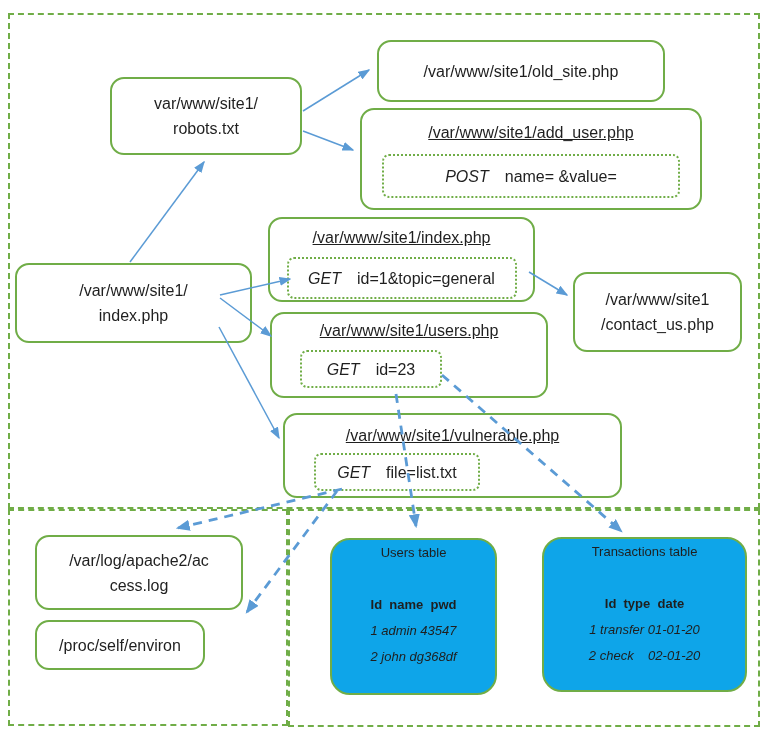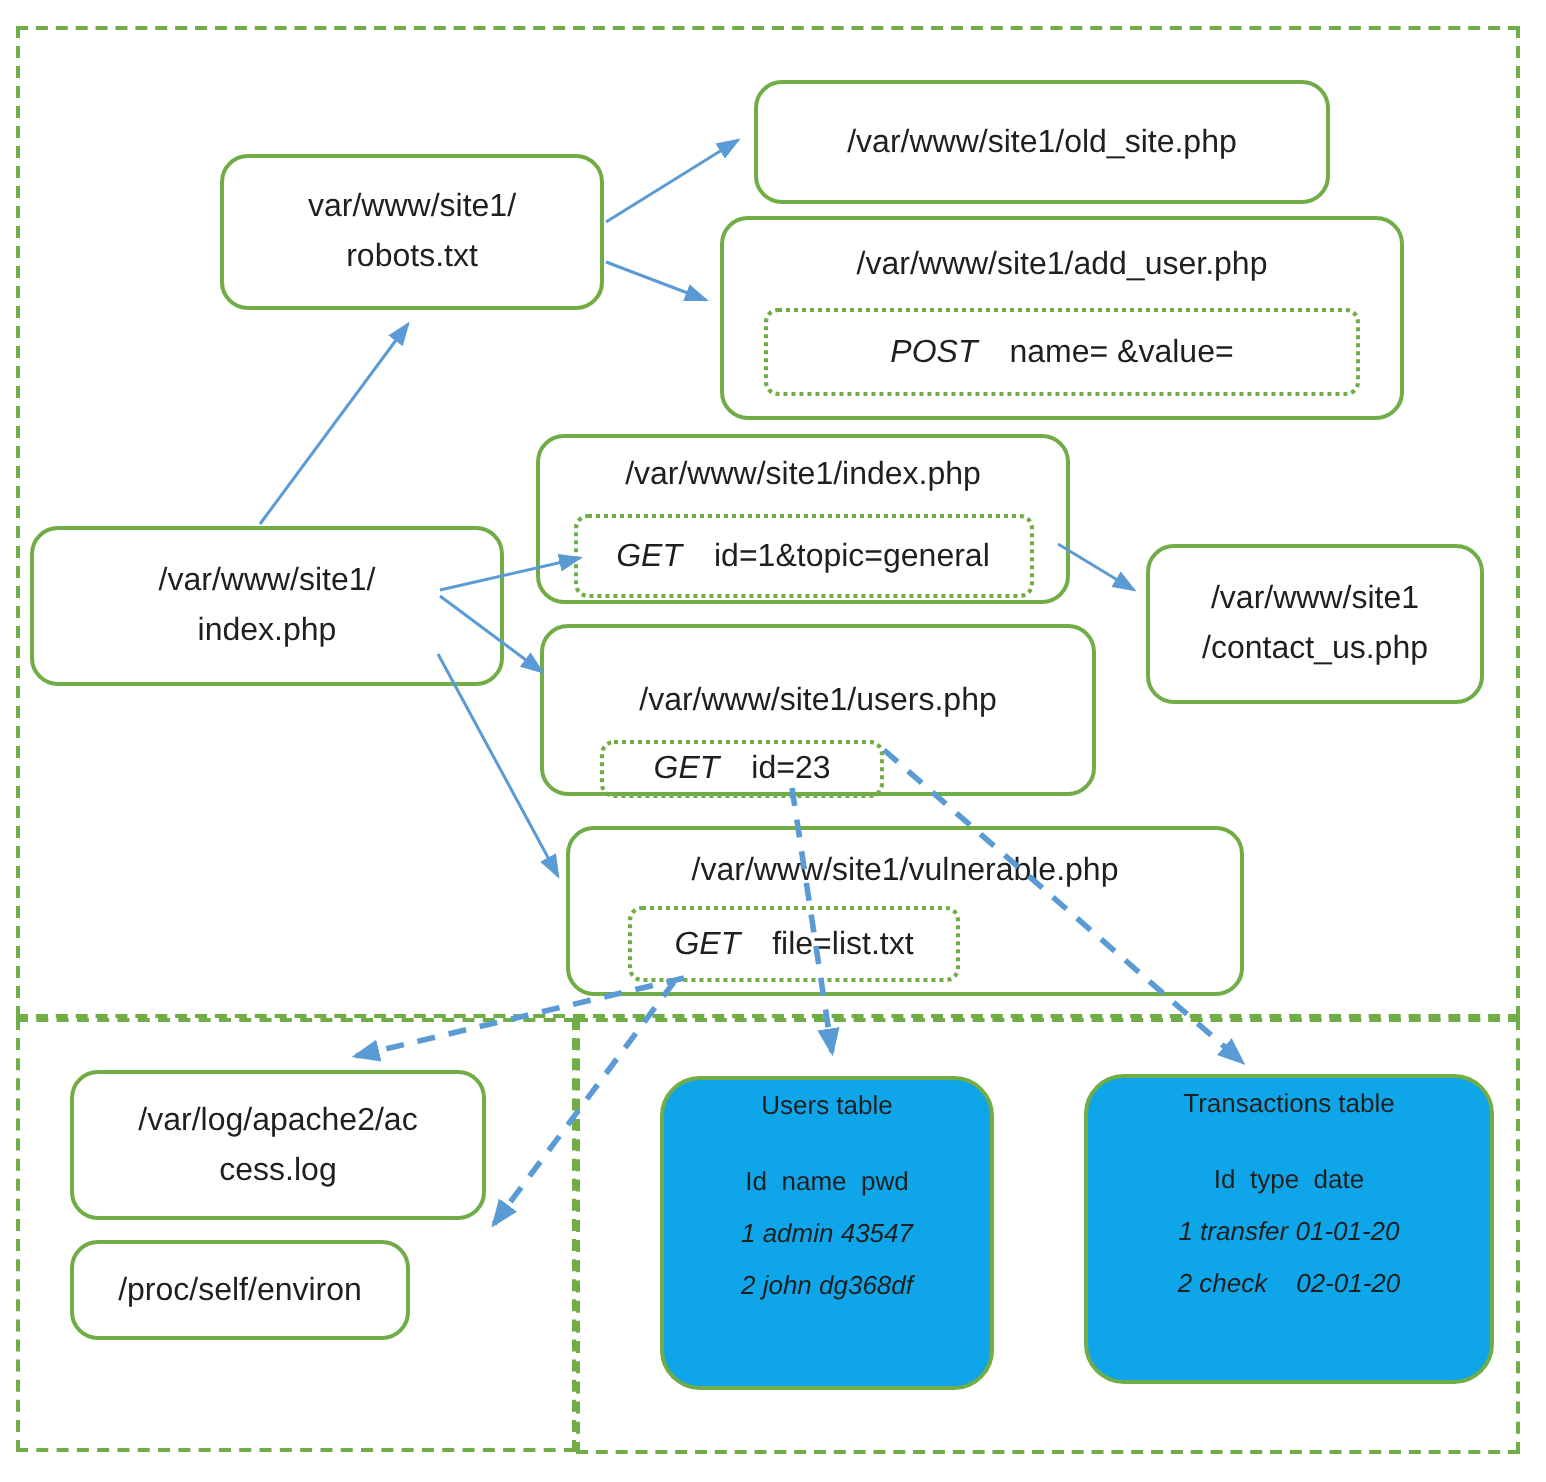--- a/index.html
+++ b/index.html
@@ -14,53 +14,53 @@
   #sec-br{left:288px;top:509px;width:472px;height:218px;}
 
   
   .node{
     position:absolute;border:2px solid #70AD47;border-radius:14px;background:#ffffff;
     box-sizing:border-box;display:flex;flex-direction:column;align-items:center;
     justify-content:center;font-size:16px;line-height:25px;text-align:left;
   }
   .node .ln{white-space:pre;}
   .node.has-req{justify-content:flex-start;}
-  .node .title{white-space:pre;}
+  .node .title{white-space:pre;text-decoration:underline;}
   
   .req{
     border:2px dotted #70AD47;border-radius:7px;box-sizing:border-box;
     display:flex;align-items:center;justify-content:center;font-size:16px;
     white-space:pre;
   }
   .req .m{font-style:italic;margin-right:16px;}
 
   #n-robots{left:110px;top:77px;width:192px;height:78px;}
   #n-oldsite{left:377px;top:40px;width:288px;height:62px;}
   #n-adduser{left:360px;top:108px;width:342px;height:102px;padding-top:10px;}
   #n-adduser .req{margin-top:9px;width:298px;height:44px;}
   #n-menu{left:268px;top:217px;width:267px;height:85px;padding-top:6px;}
   #n-menu .req{margin-top:7px;width:230px;height:42px;}
   #n-contact{left:573px;top:272px;width:169px;height:80px;}
   #n-index{left:15px;top:263px;width:237px;height:80px;}
-  #n-users{left:270px;top:312px;width:278px;height:86px;padding-top:24px;align-items:flex-start;}
+  #n-users{left:270px;top:312px;width:278px;height:86px;padding-top:4px;align-items:flex-start;}
   #n-users .title{align-self:center;}
   #n-users .req{margin:7px 0 0 28px;width:142px;height:38px;}
   #n-vuln{left:283px;top:413px;width:339px;height:85px;padding-top:8px;align-items:flex-start;}
   #n-vuln .title{align-self:center;}
   #n-vuln .req{margin:5px 0 0 29px;width:166px;height:38px;}
   #n-accesslog{left:35px;top:535px;width:208px;height:75px;}
   #n-environ{left:35px;top:620px;width:170px;height:50px;}
 
   
   .tbl{
     position:absolute;border:2px solid #70AD47;border-radius:20px;background:#0ea5e9;
     box-sizing:border-box;font-size:13px;line-height:26px;text-align:center;
     display:flex;flex-direction:column;align-items:center;padding-top:0;
   }
-  .tbl .hdr{margin-top:12px;white-space:pre;}
+  .tbl .hdr{margin-top:26px;white-space:pre;font-weight:bold;}
   .tbl .row{font-style:italic;white-space:pre;}
   #n-userstbl{left:330px;top:538px;width:167px;height:157px;}
   #n-transtbl{left:542px;top:537px;width:205px;height:155px;}
 
   #arrows{position:absolute;left:0;top:0;width:773px;height:741px;pointer-events:none;}
 </style>
 </head>
 <body>
 
 <div id="canvas">

